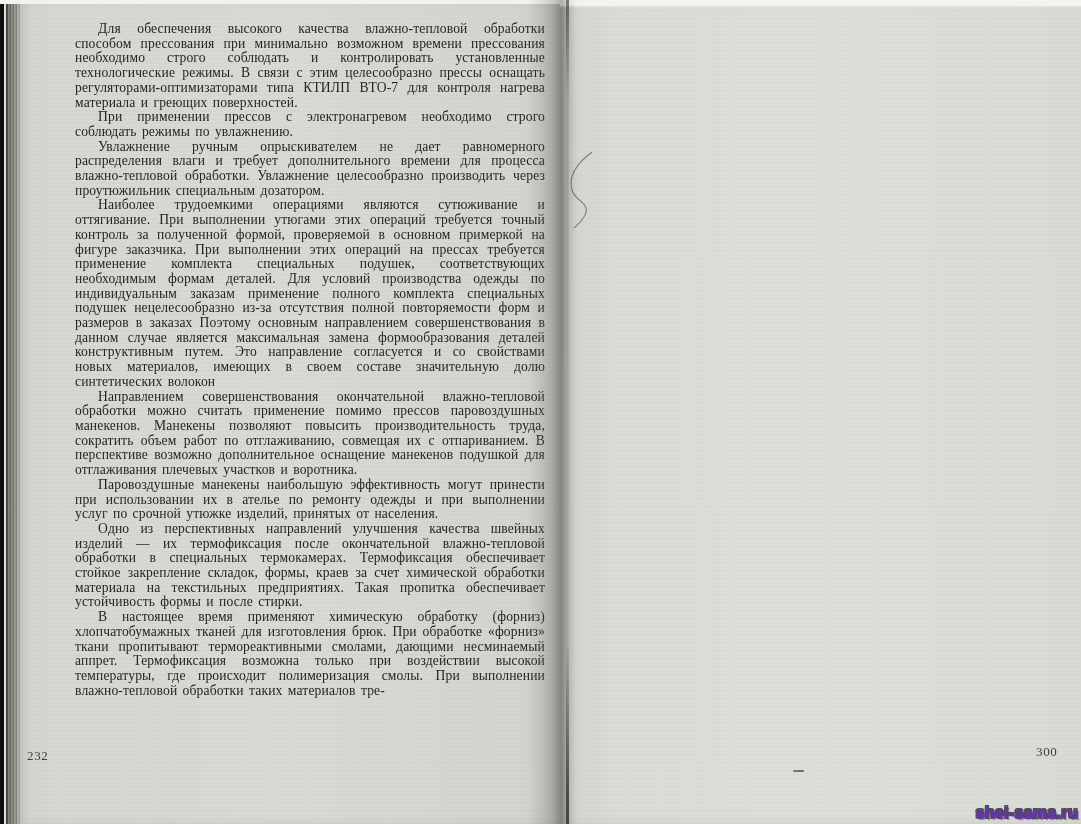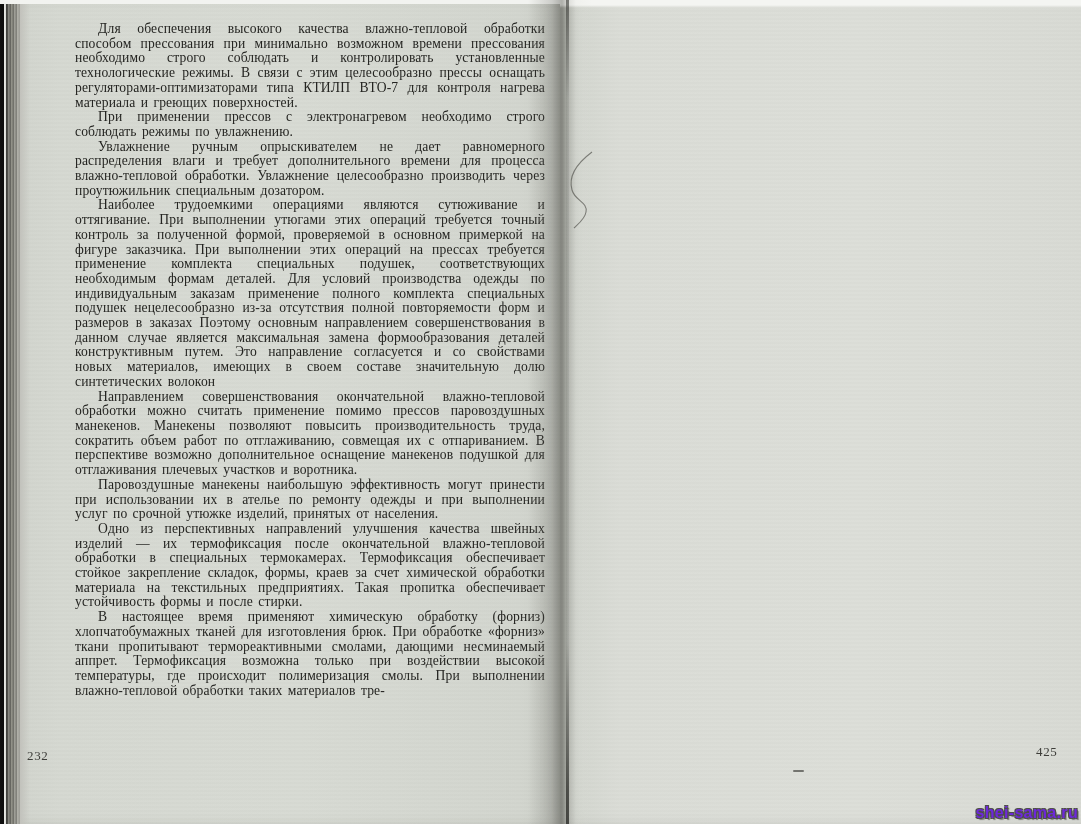--- a/index.html
+++ b/index.html
@@ -178,17 +178,17 @@
   <div id="gutter-shadow"></div>
   <div id="gutter-crease"></div>
 
   <svg id="hair-artifact" width="44" height="80" viewBox="0 0 44 80">
     <path d="M30 2 C 14 14, 6 26, 10 40 C 13 51, 26 52, 24 62 C 23 69, 16 74, 12 78" fill="none" stroke="rgba(85,85,80,0.7)" stroke-width="1.1"></path>
   </svg>
 
   <div id="ink-mark"></div>
 
   <span class="page-number" id="page-number-left">232</span>
-  <span class="page-number" id="page-number-right">425</span>
+  <span class="page-number" id="page-number-right">300</span>
 
   <div id="watermark">shei-sama.ru</div>
 
 </div>
 
 </body></html>

